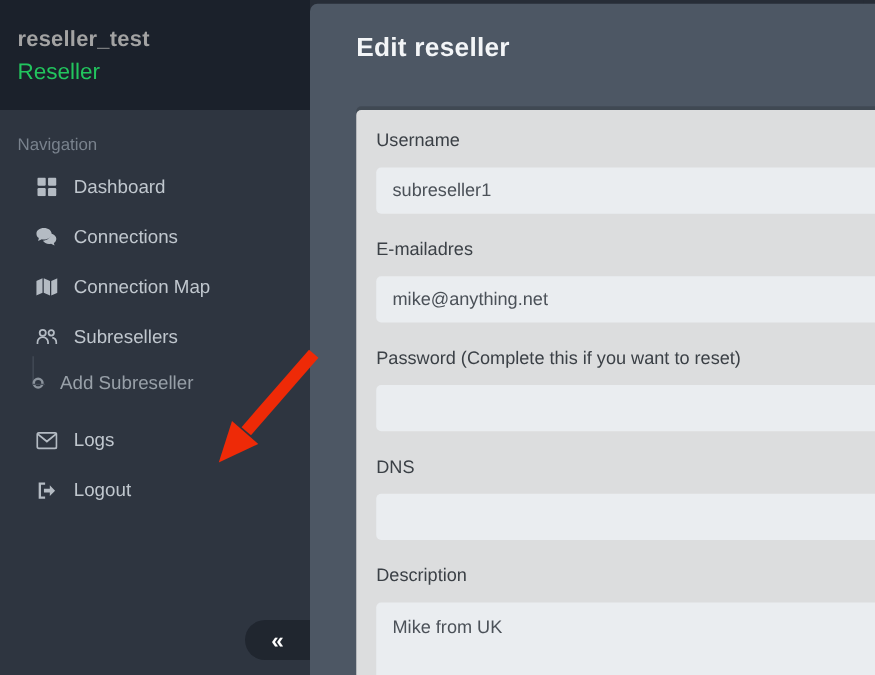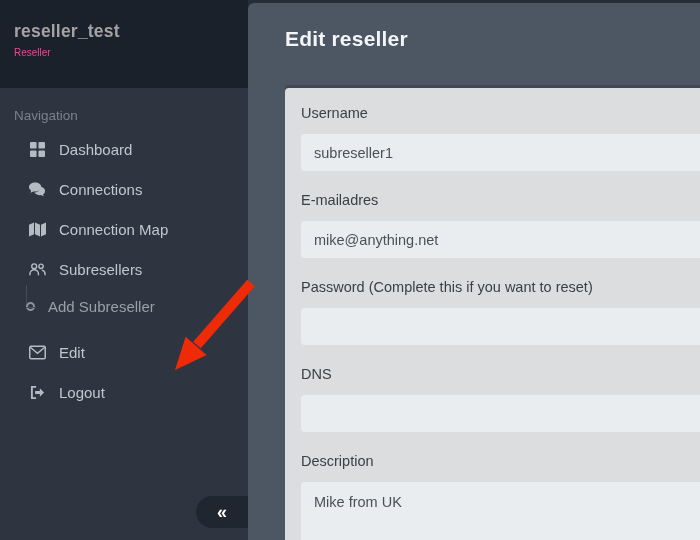--- a/index.html
+++ b/index.html
@@ -12,21 +12,21 @@
 
   
   .sidebar {
     position: absolute; left: 0; top: 0; width: 248px; height: 540px;
     background: #2e3540; z-index: 1;
   }
   .profile {
     height: 88px; background: #1b212b; padding: 21px 14px 0 14px;
   }
   .profile-username { color: #a3a3a3; font-size: 17.5px; font-weight: 700; letter-spacing: 0.2px; }
-  .profile-role { color: #ec4899; font-size: 10px; margin-top: 5px; }
+  .profile-role { color: #22c55e; font-size: 18px; margin-top: 5px; }
 
   .section-label {
     margin: 20px 0 6px 14px; color: #79828d; font-size: 13.5px; font-weight: 400;
   }
   .nav-item {
     display: flex; align-items: center; height: 40px; padding: 0 28px;
     color: #c0c7ce; font-size: 15px; text-decoration: none; cursor: pointer;
   }
   .nav-icon {
     width: 19px; height: 17px; margin-right: 12px; color: #b4bbc3;
@@ -163,21 +163,21 @@
       </a>
     </div>
 
     <a class="nav-item logs">
       <span class="nav-icon">
         <svg viewBox="0 0 16 13" fill="none" stroke="currentColor" stroke-width="1.4">
             <rect x="0.7" y="0.7" width="14.6" height="11.6" rx="1.2"></rect>
             <path d="M1.2 1.6 8 7.2l6.8-5.6"></path>
           </svg>
       </span>
-      <span>Edit</span>
+      <span>Logs</span>
     </a>
 
     <a class="nav-item">
       <span class="nav-icon">
         <svg viewBox="0 0 16 16" fill="currentColor">
             <path d="M1 1h5.5v2H3v10h3.5v2H1Z"></path>
             <path d="M10.5 3.5 15 8l-4.5 4.5v-3h-5v-3h5Z"></path>
           </svg>
       </span>
       <span>Logout</span>

